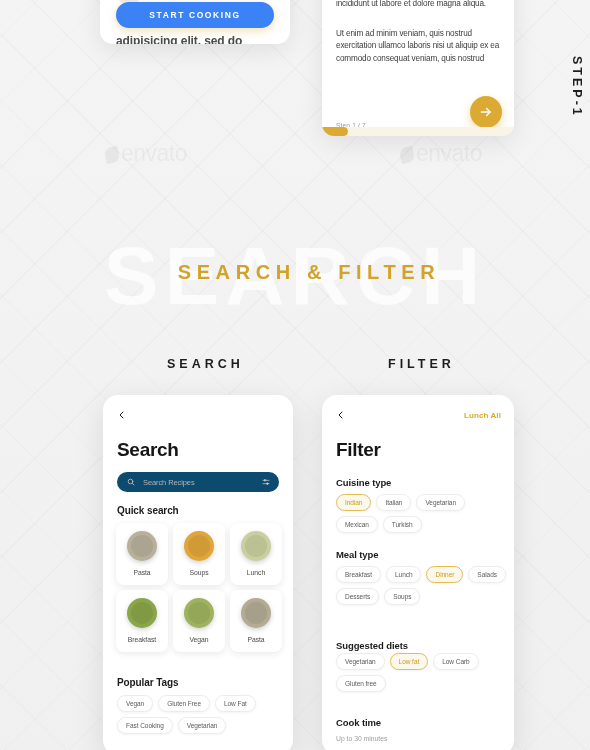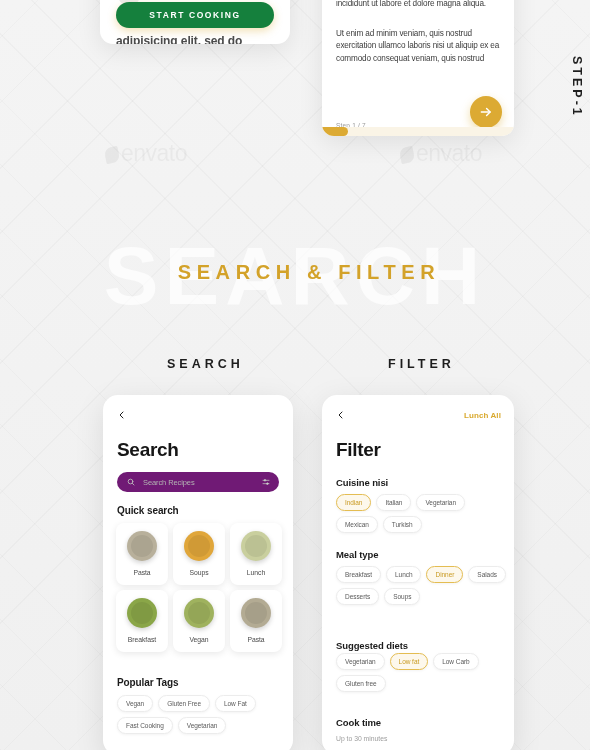--- a/index.html
+++ b/index.html
@@ -34,21 +34,21 @@
   .card{
     position:absolute;background:#fff;border-radius:14px;
     box-shadow:0 6px 26px rgba(0,0,0,0.09);
     overflow:hidden;
   }
 
   
   #card-cooking{left:100px;top:-52px;width:190px;height:96px;border-radius:13px;}
   #start-cooking-btn{
     position:absolute;left:16px;top:54px;width:158px;height:26px;
-    background:#15803d;border-radius:14px;
+    background:#3b82f6;border-radius:14px;
     color:#fff;font-size:8.5px;font-weight:700;letter-spacing:1.6px;
     display:flex;align-items:center;justify-content:center;
     box-shadow:0 3px 9px rgba(217,169,46,0.35);
   }
   #cooking-desc{
     position:absolute;left:16px;top:86px;width:165px;
     font-size:12px;color:#4b4b4b;letter-spacing:-0.1px;font-weight:bold;
   }
   #card-cooking-inner-circ{
     position:absolute;left:18px;top:36px;width:22px;height:22px;
@@ -124,21 +124,21 @@
     font-size:19px;font-weight:700;color:#161616;letter-spacing:-0.3px;
   }
   #clear-all{
     position:absolute;right:13px;top:16px;
     font-size:8px;font-weight:700;color:#d9a92e;letter-spacing:0.1px;
   }
 
   
   #search-field{
     position:absolute;left:14px;top:77px;width:162px;height:20px;
-    background:#701a75;border-radius:10px;display:flex;align-items:center;
+    background:#0c4a6e;border-radius:10px;display:flex;align-items:center;
   }
   #search-placeholder{
     position:absolute;left:26px;font-size:7.5px;color:#b3b3b3;letter-spacing:-0.1px;
   }
   #search-mag{position:absolute;left:10px;top:6px;}
   #search-tune{position:absolute;right:9px;top:6px;}
 
   .sub-head{
     position:absolute;left:14px;font-size:10px;font-weight:700;
     color:#1b1b1b;letter-spacing:-0.1px;
@@ -305,21 +305,21 @@
 
 <div class="phone" id="phone-filter">
   <div class="back-chevron">
     <svg width="9" height="12" viewBox="0 0 24 24" fill="none" stroke="#1a1a1a" stroke-width="2.6" stroke-linecap="round" stroke-linejoin="round">
       <polyline points="16 4 8 12 16 20"></polyline>
     </svg>
   </div>
   <div id="clear-all">Lunch All</div>
   <div class="screen-title">Filter</div>
 
-  <div class="filter-head" id="h-cuisine">Cuisine nisi</div>
+  <div class="filter-head" id="h-cuisine">Cuisine type</div>
   <div class="filter-row chip-row" id="r-cuisine">
       <div class="chip selected">Indian</div>
       <div class="chip">Italian</div>
       <div class="chip">Vegetarian</div>
       <div class="chip">Mexican</div>
       <div class="chip">Turkish</div>
     </div>
 
   <div class="filter-head" id="h-meal">Meal type</div>
   <div class="filter-row chip-row" id="r-meal">

